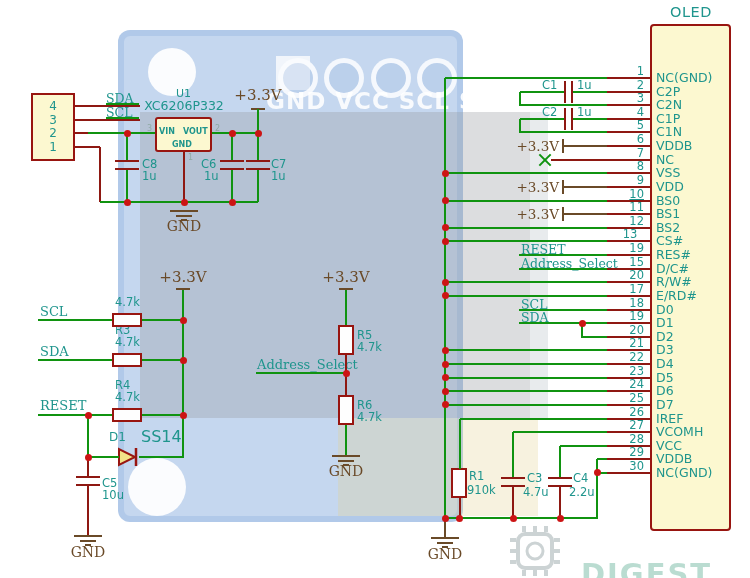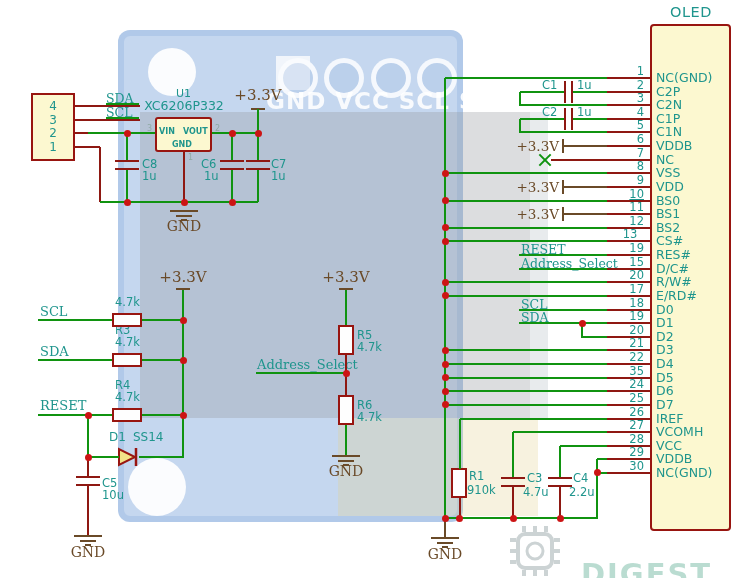--- a/index.html
+++ b/index.html
@@ -110,21 +110,21 @@
     <div class="t" style="left:115px;top:296px;">4.7k</div>
     <div class="t" style="left:115px;top:324px;">R3</div>
     <div class="t" style="left:115px;top:336px;">4.7k</div>
     <div class="t" style="left:115px;top:379px;">R4</div>
     <div class="t" style="left:115px;top:391px;">4.7k</div>
     <div class="t" style="left:357px;top:329px;">R5</div>
     <div class="t" style="left:357px;top:341px;">4.7k</div>
     <div class="t" style="left:357px;top:399px;">R6</div>
     <div class="t" style="left:357px;top:411px;">4.7k</div>
     <div class="t" style="left:109px;top:431px;font-size:12px;">D1</div>
-    <div class="t" style="left:133px;top:431px;font-size:12px;">SS14</div>
+    <div class="t" style="left:141px;top:431px;font-size:16px;">SS14</div>
     <div class="t" style="left:102px;top:477px;">C5</div>
     <div class="t" style="left:102px;top:489px;">10u</div>
     <div class="t" style="left:542px;top:79px;">C1</div>
     <div class="t" style="left:577px;top:79px;">1u</div>
     <div class="t" style="left:542px;top:106px;">C2</div>
     <div class="t" style="left:577px;top:106px;">1u</div>
     <div class="t" style="left:469px;top:470px;">R1</div>
     <div class="t" style="left:467px;top:484px;">910k</div>
     <div class="t" style="left:527px;top:472px;">C3</div>
     <div class="t" style="left:523px;top:486px;">4.7u</div>
@@ -204,21 +204,21 @@
         <div class="pnum" style="top: 296.54px;">18</div>
         <div class="pname" style="top: 302.54px;">D0</div>
         <div class="pnum" style="top: 310.16px;">19</div>
         <div class="pname" style="top: 316.16px;">D1</div>
         <div class="pnum" style="top: 323.78px;">20</div>
         <div class="pname" style="top: 329.78px;">D2</div>
         <div class="pnum" style="top: 337.4px;">21</div>
         <div class="pname" style="top: 343.4px;">D3</div>
         <div class="pnum" style="top: 351.02px;">22</div>
         <div class="pname" style="top: 357.02px;">D4</div>
-        <div class="pnum" style="top: 364.64px;">35</div>
+        <div class="pnum" style="top: 364.64px;">23</div>
         <div class="pname" style="top: 370.64px;">D5</div>
         <div class="pnum" style="top: 378.26px;">24</div>
         <div class="pname" style="top: 384.26px;">D6</div>
         <div class="pnum" style="top: 391.88px;">25</div>
         <div class="pname" style="top: 397.88px;">D7</div>
         <div class="pnum" style="top: 405.5px;">26</div>
         <div class="pname" style="top: 411.5px;">IREF</div>
         <div class="pnum" style="top: 419.12px;">27</div>
         <div class="pname" style="top: 425.12px;">VCOMH</div>
         <div class="pnum" style="top: 432.74px;">28</div>

